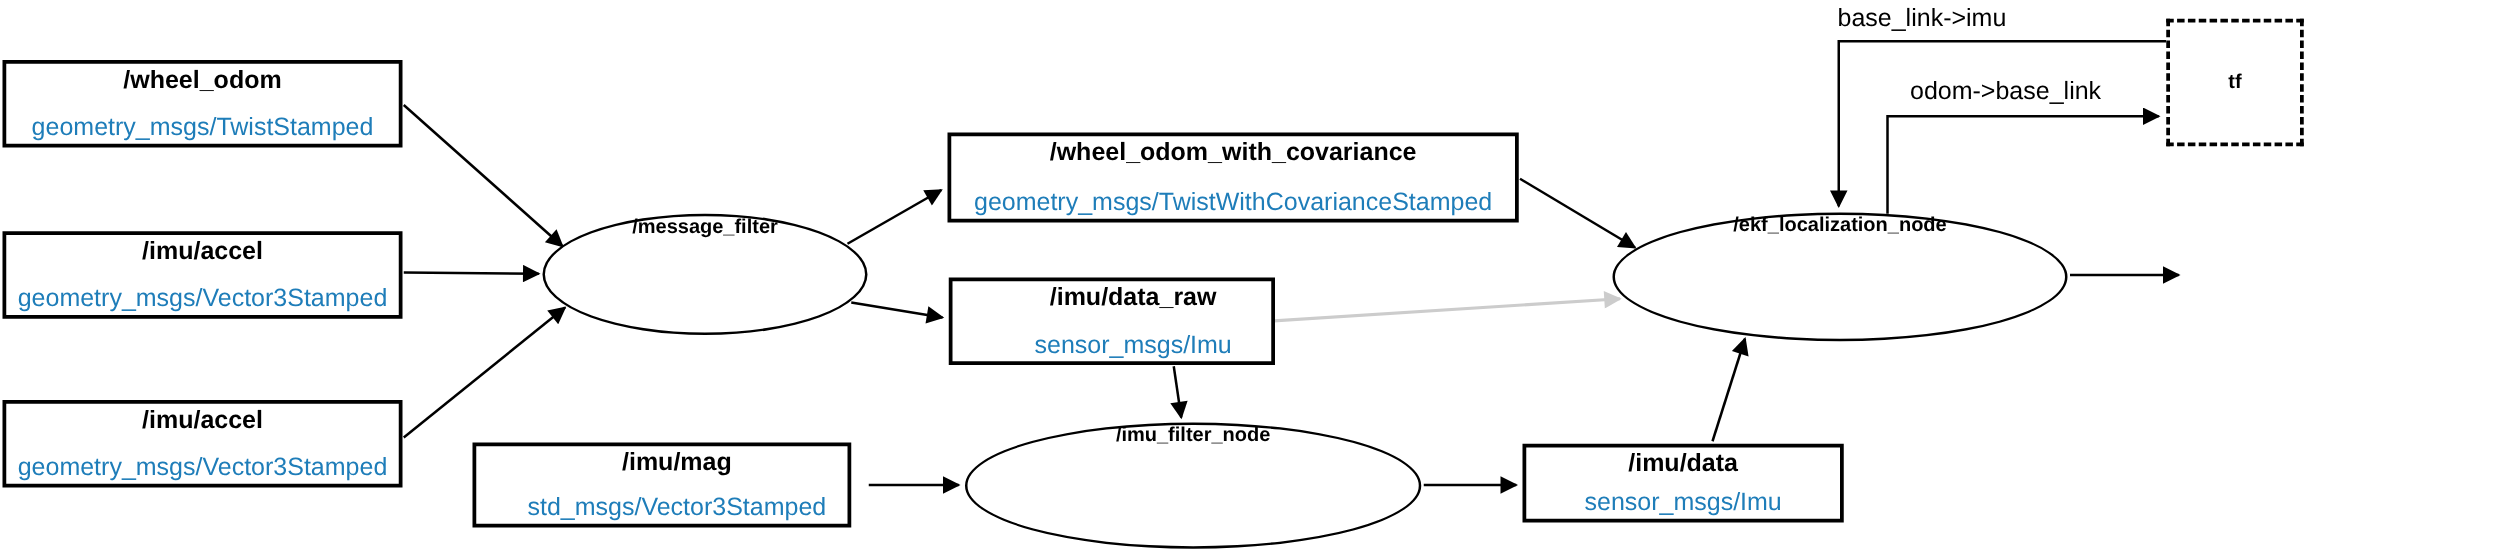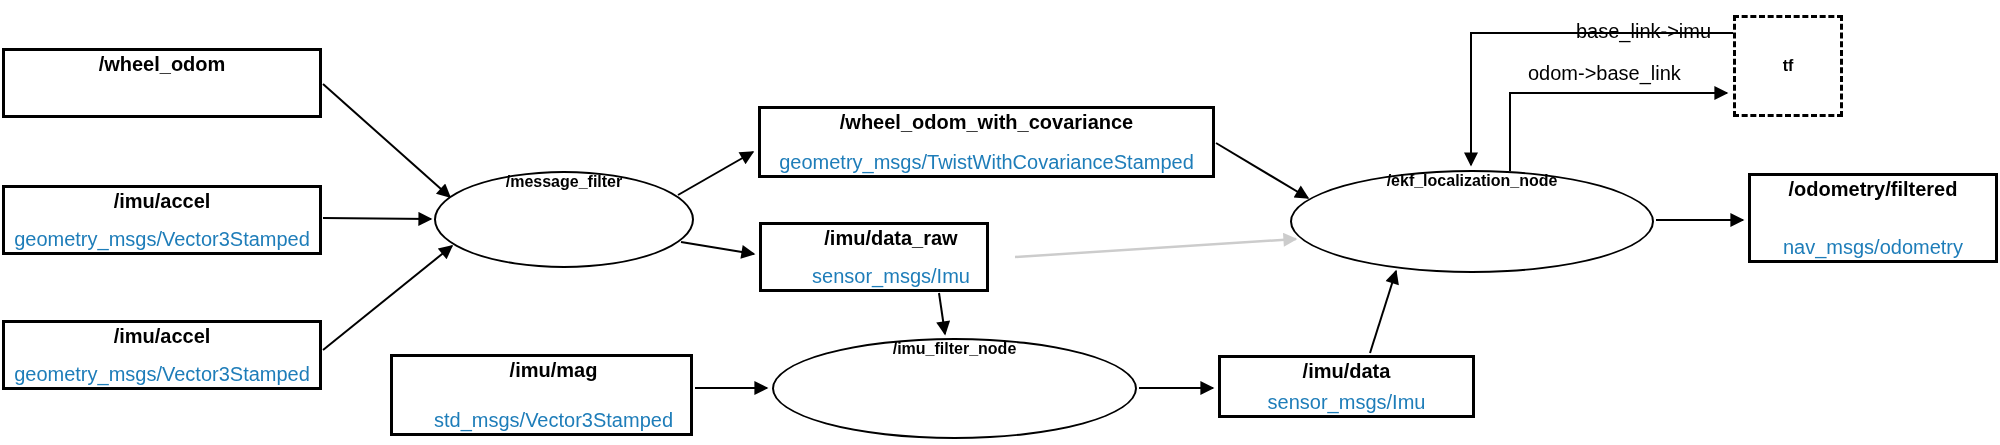--- a/index.html
+++ b/index.html
@@ -56,20 +56,21 @@
     <path class="edge" d="M1139,388 L1213,388" marker-end="url(#arrow-black)"></path>
     <path class="edge" d="M1370,353 L1396,271" marker-end="url(#arrow-black)"></path>
     <path class="edge" d="M1216,143 L1308,198" marker-end="url(#arrow-black)"></path>
     <path class="edge" d="M1656,220 L1743,220" marker-end="url(#arrow-black)"></path>
     <path class="edge" d="M1733,33 L1471,33 L1471,165" marker-end="url(#arrow-black)"></path>
     <path class="edge" d="M1510,171 L1510,93 L1727,93" marker-end="url(#arrow-black)"></path>
   </svg>
 
   <div class="topic-box" style="left:2px;top:48px;width:320px;height:70px;">
     <div class="t-name">/wheel_odom</div>
+    <div class="t-type">geometry_msgs/TwistStamped</div>
   </div>
 
   <div class="topic-box" style="left:2px;top:185px;width:320px;height:70px;">
     <div class="t-name">/imu/accel</div>
     <div class="t-type">geometry_msgs/Vector3Stamped</div>
   </div>
 
   <div class="topic-box" style="left:2px;top:320px;width:320px;height:70px;">
     <div class="t-name">/imu/accel</div>
     <div class="t-type">geometry_msgs/Vector3Stamped</div>
@@ -77,49 +78,45 @@
 
   <div class="node-ellipse" style="left:434px;top:171px;width:260px;height:97px;">
     <span class="n-name">/message_filter</span>
   </div>
 
   <div class="topic-box" style="left:758px;top:106px;width:457px;height:72px;">
     <div class="t-name">/wheel_odom_with_covariance</div>
     <div class="t-type">geometry_msgs/TwistWithCovarianceStamped</div>
   </div>
 
-  <div class="topic-box" style="left:759px;top:222px;width:230px;height:70px;padding-left:34px;">
+  <div class="topic-box" style="left:759px;top:222px;width:261px;height:70px;padding-left:34px;">
     <div class="t-name">/imu/data_raw</div>
     <div class="t-type">sensor_msgs/Imu</div>
   </div>
 
-  <div class="topic-box" style="left:390px;top:354px;width:303px;height:82px;padding-left:24px;">
+  <div class="topic-box" style="left:378px;top:354px;width:303px;height:68px;padding-left:24px;">
     <div class="t-name">/imu/mag</div>
     <div class="t-type">std_msgs/Vector3Stamped</div>
   </div>
 
   <div class="node-ellipse" style="left:772px;top:338px;width:365px;height:101px;">
     <span class="n-name">/imu_filter_node</span>
   </div>
 
   <div class="topic-box" style="left:1218px;top:355px;width:257px;height:63px;">
     <div class="t-name">/imu/data</div>
     <div class="t-type">sensor_msgs/Imu</div>
   </div>
 
   <div class="node-ellipse" style="left:1290px;top:170px;width:364px;height:103px;">
     <span class="n-name">/ekf_localization_node</span>
   </div>
 
-  <div class="topic-box" style="left:1748px;top:173px;width:250px;height:90px;">
-    <div class="t-name">/odometry/filtered</div>
-    <div class="t-type">nav_msgs/odometry</div>
-  </div>
 
   <div class="tf-box" style="left:1733px;top:15px;width:110px;height:102px;">
     <span class="n-name">tf</span>
   </div>
 
-  <div class="edge-label" style="left:1576px;top:4px;margin-top:16px;">base_link-&gt;imu</div>
+  <div class="edge-label" style="left:1470px;top:4px;">base_link-&gt;imu</div>
 
   <div class="edge-label" style="left:1528px;top:62px;">odom-&gt;base_link</div>
 
 </div>
 
 </body></html>

